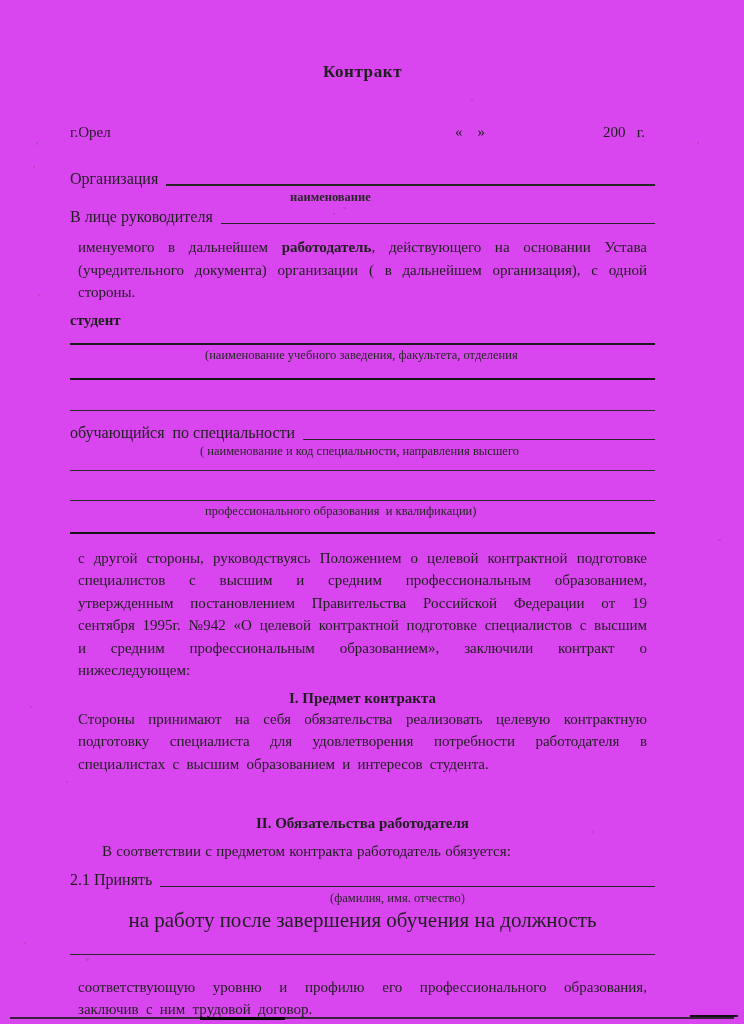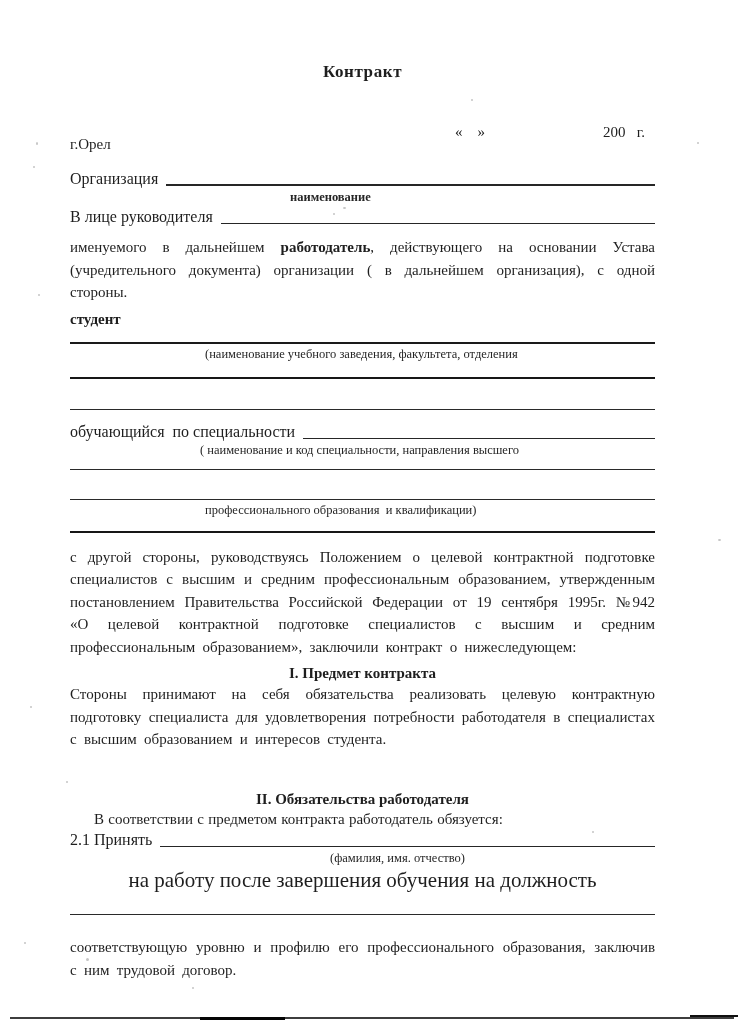--- a/index.html
+++ b/index.html
@@ -1,36 +1,36 @@
 <!DOCTYPE html>
 <html lang="ru"><head>
 <meta charset="utf-8">
 <style>
   html,body { margin:0; padding:0; background:#e8e8e8; }
   .page {
     position:relative;
     width:744px; height:1024px;
     margin:0 auto;
-    background:#ffffff;
+    background:#d946ef;
     font-family:"Liberation Serif","DejaVu Serif",serif;
     color:#1e1e1e;
     overflow:hidden;
   }
   .content {
     position:absolute; left:70px; top:0; width:585px;
   }
   .title {
     margin:62px 0 0 0;
     text-align:center;
     font-size:17px; font-weight:bold; letter-spacing:0.6px;
   }
   .header-row {
     position:relative; height:20px; margin-top:42px; font-size:15px;
   }
-  .header-row .city { position:absolute; left:0; top:12px; }
+  .header-row .city { position:absolute; left:0; top:0; }
   .header-row .quotes { position:absolute; left:385px; top:0; white-space:pre; }
   .header-row .year { position:absolute; left:533px; top:0; white-space:pre; }
   .field-row {
     display:flex; align-items:flex-end; font-size:16px; line-height:17px;
   }
   .field-row .lbl { white-space:nowrap; }
   .fill-line {
     flex:1; margin-left:8px; margin-bottom:1px;
     border-bottom:1.6px solid #262626;
   }
@@ -41,21 +41,21 @@
   }
   .cap-naimenovanie { padding-left:220px;font-weight:bold; }
   .cap-school { padding-left:135px; }
   .cap-name { padding-left:115px; }
   .cap-spec1 { padding-left:130px; }
   .cap-spec2 { padding-left:135px; }
   .cap-fio { padding-left:260px; }
   .director-row { margin-top:3px; }
   .para {
     font-size:15px; line-height:22.5px; text-align:justify;
-    word-spacing:3.5px; margin:0;
+    word-spacing:3.5px; margin:8px;
   }
   .employer-clause { margin-top:11px; }
   .student-row {
     margin-top:7px; font-size:15px; font-weight:bold;
     border-bottom:2.4px solid #1a1a1a; padding-bottom:14px;
   }
   .rule { height:0; border-top:1.5px solid #2a2a2a; }
   .rule.thin { border-top-width:1.1px; }
   .rule.thick { border-top-width:2.6px; border-top-color:#161616; }
   .rule-338 { margin-top:15px; }

